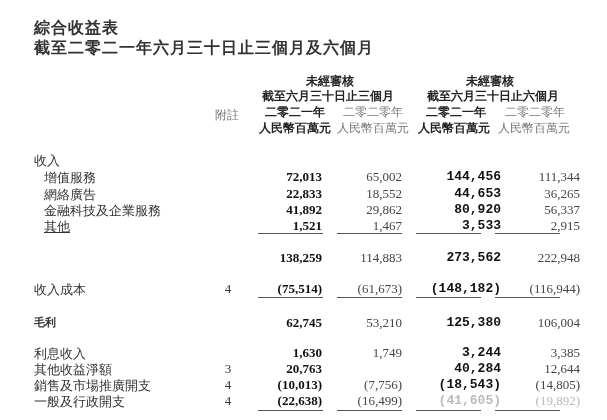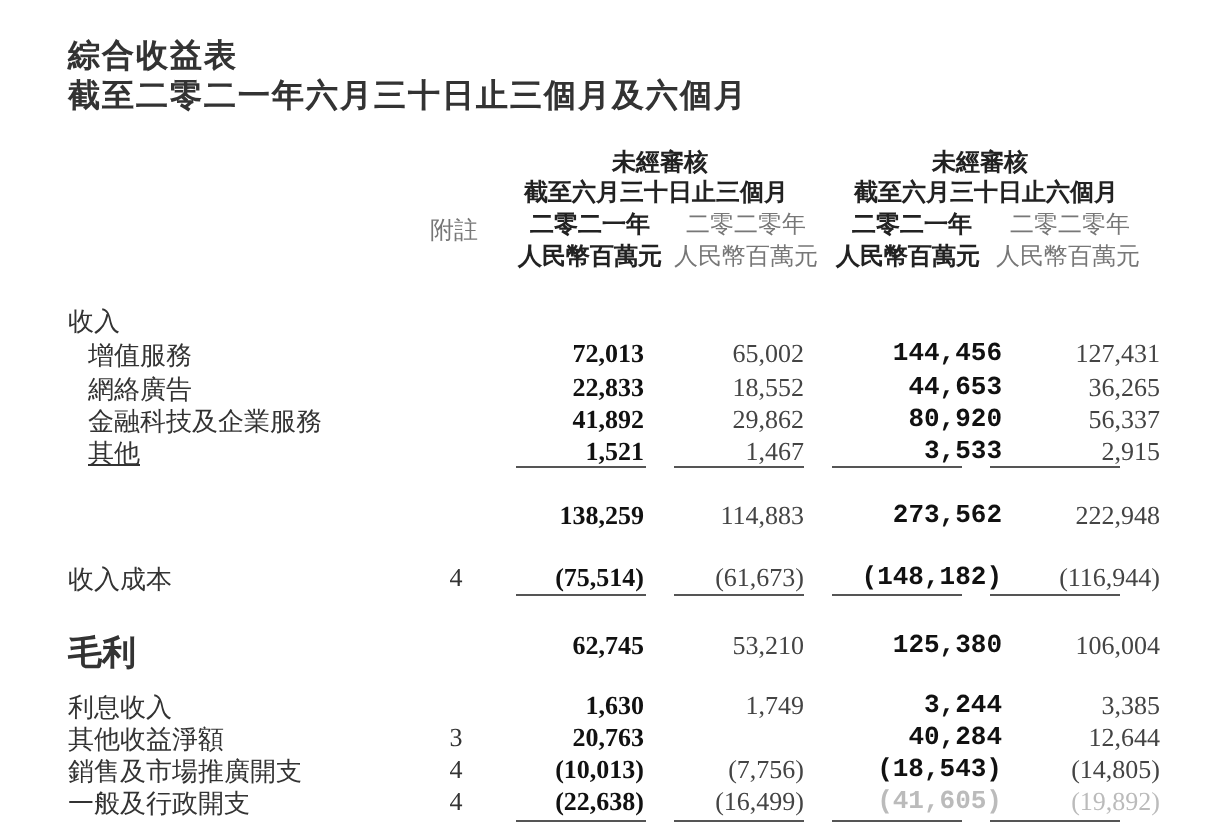--- a/index.html
+++ b/index.html
@@ -44,21 +44,21 @@
 
 <div class="row" style="top:152px;">
   <span class="lbl" style="left:34px;">收入</span>
 </div>
 
 <div class="row" style="top:169px;">
   <span class="lbl" style="left:44px;">增值服務</span>
   <span class="num c1">72,013</span>
   <span class="num c2">65,002</span>
   <span class="num c3">144,456</span>
-  <span class="num c4">127,431</span>
+  <span class="num c4">111,344</span>
 </div>
 <div class="row" style="top:186px;padding-left:20px;">
   <span class="lbl" style="left:44px;">網絡廣告</span>
   <span class="num c1">22,833</span>
   <span class="num c2">18,552</span>
   <span class="num c3">44,653</span>
   <span class="num c4">36,265</span>
 </div>
 <div class="row" style="top:202px;">
   <span class="lbl" style="left:44px;">金融科技及企業服務</span>
@@ -93,21 +93,21 @@
   <span class="num c2 paren">(61,673)</span>
   <span class="num c3 paren">(148,182)</span>
   <span class="num c4 paren">(116,944)</span>
 </div>
 <div class="uline" style="left:258px;top:297px;width:65px;"></div>
 <div class="uline" style="left:337px;top:297px;width:65px;"></div>
 <div class="uline" style="left:416px;top:297px;width:65px;"></div>
 <div class="uline" style="left:495px;top:297px;width:65px;"></div>
 
 <div class="row" style="top:315px;">
-  <span class="lbl" style="left:34px;font-weight:bold;font-family:'DejaVu Sans',sans-serif;font-size:17px;">毛利</span>
+  <span class="lbl" style="left:34px;font-weight:bold;font-family:'DejaVu Sans',sans-serif;font-size:11px;">毛利</span>
   <span class="num c1">62,745</span>
   <span class="num c2">53,210</span>
   <span class="num c3">125,380</span>
   <span class="num c4">106,004</span>
 </div>
 
 <div class="row" style="top:345px;">
   <span class="lbl" style="left:34px;">利息收入</span>
   <span class="num c1">1,630</span>
   <span class="num c2">1,749</span>

